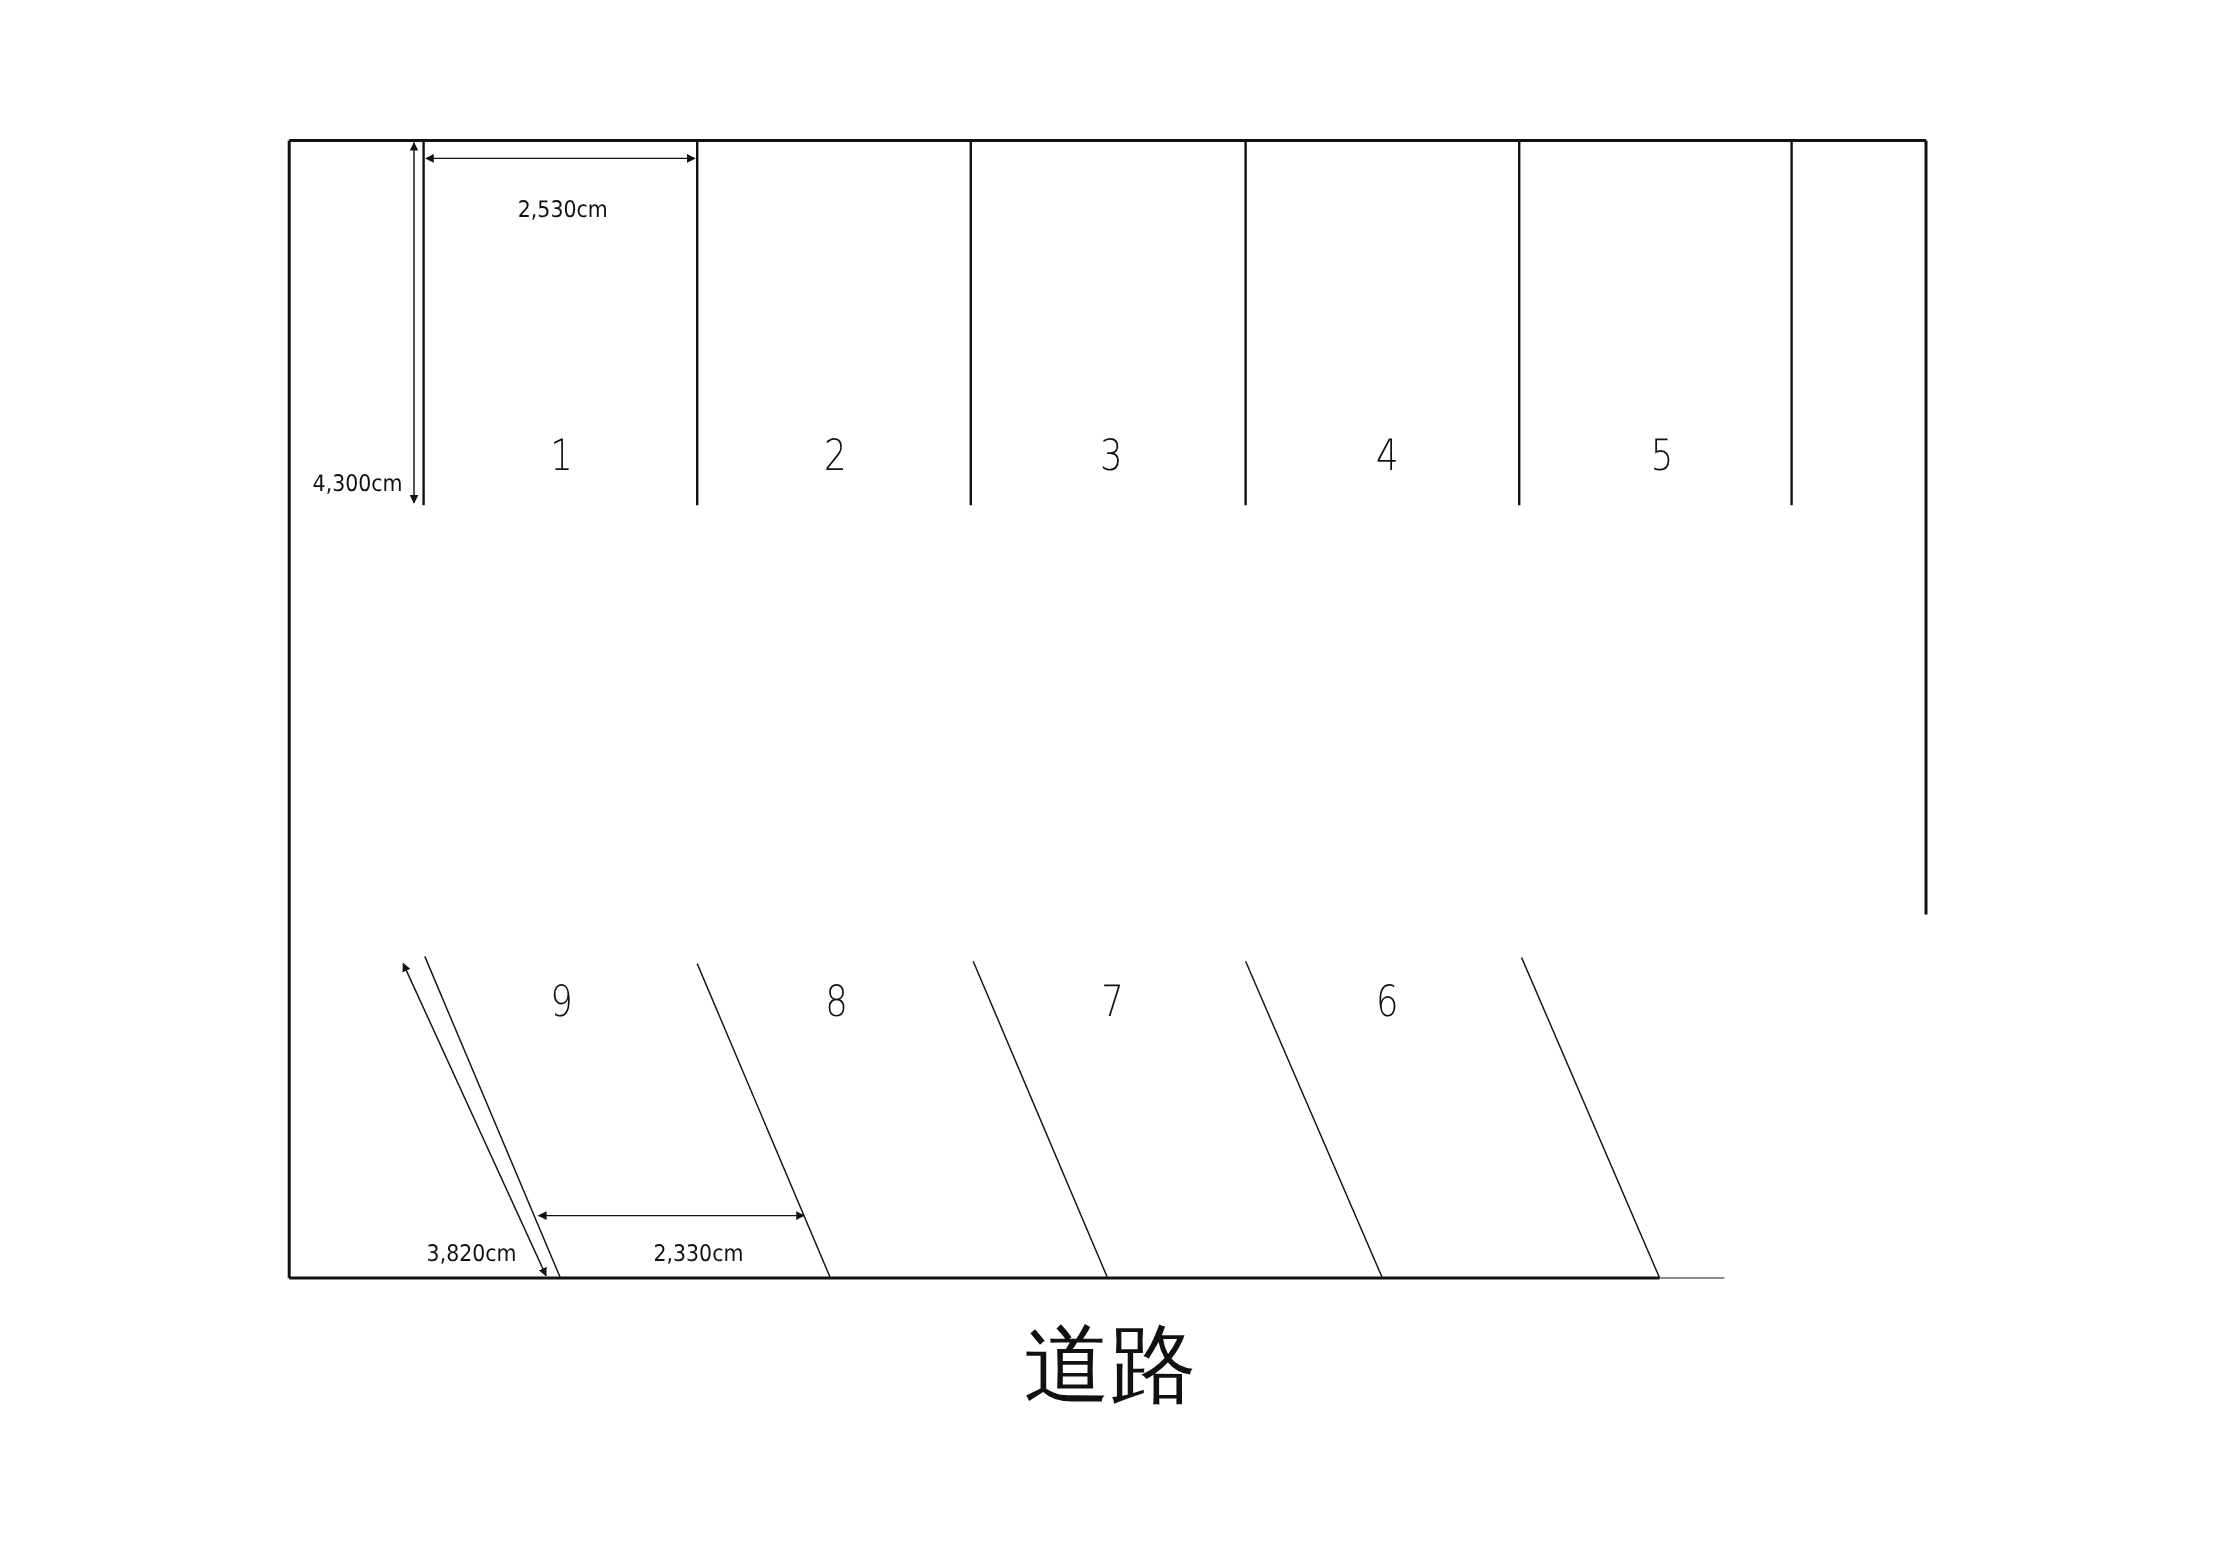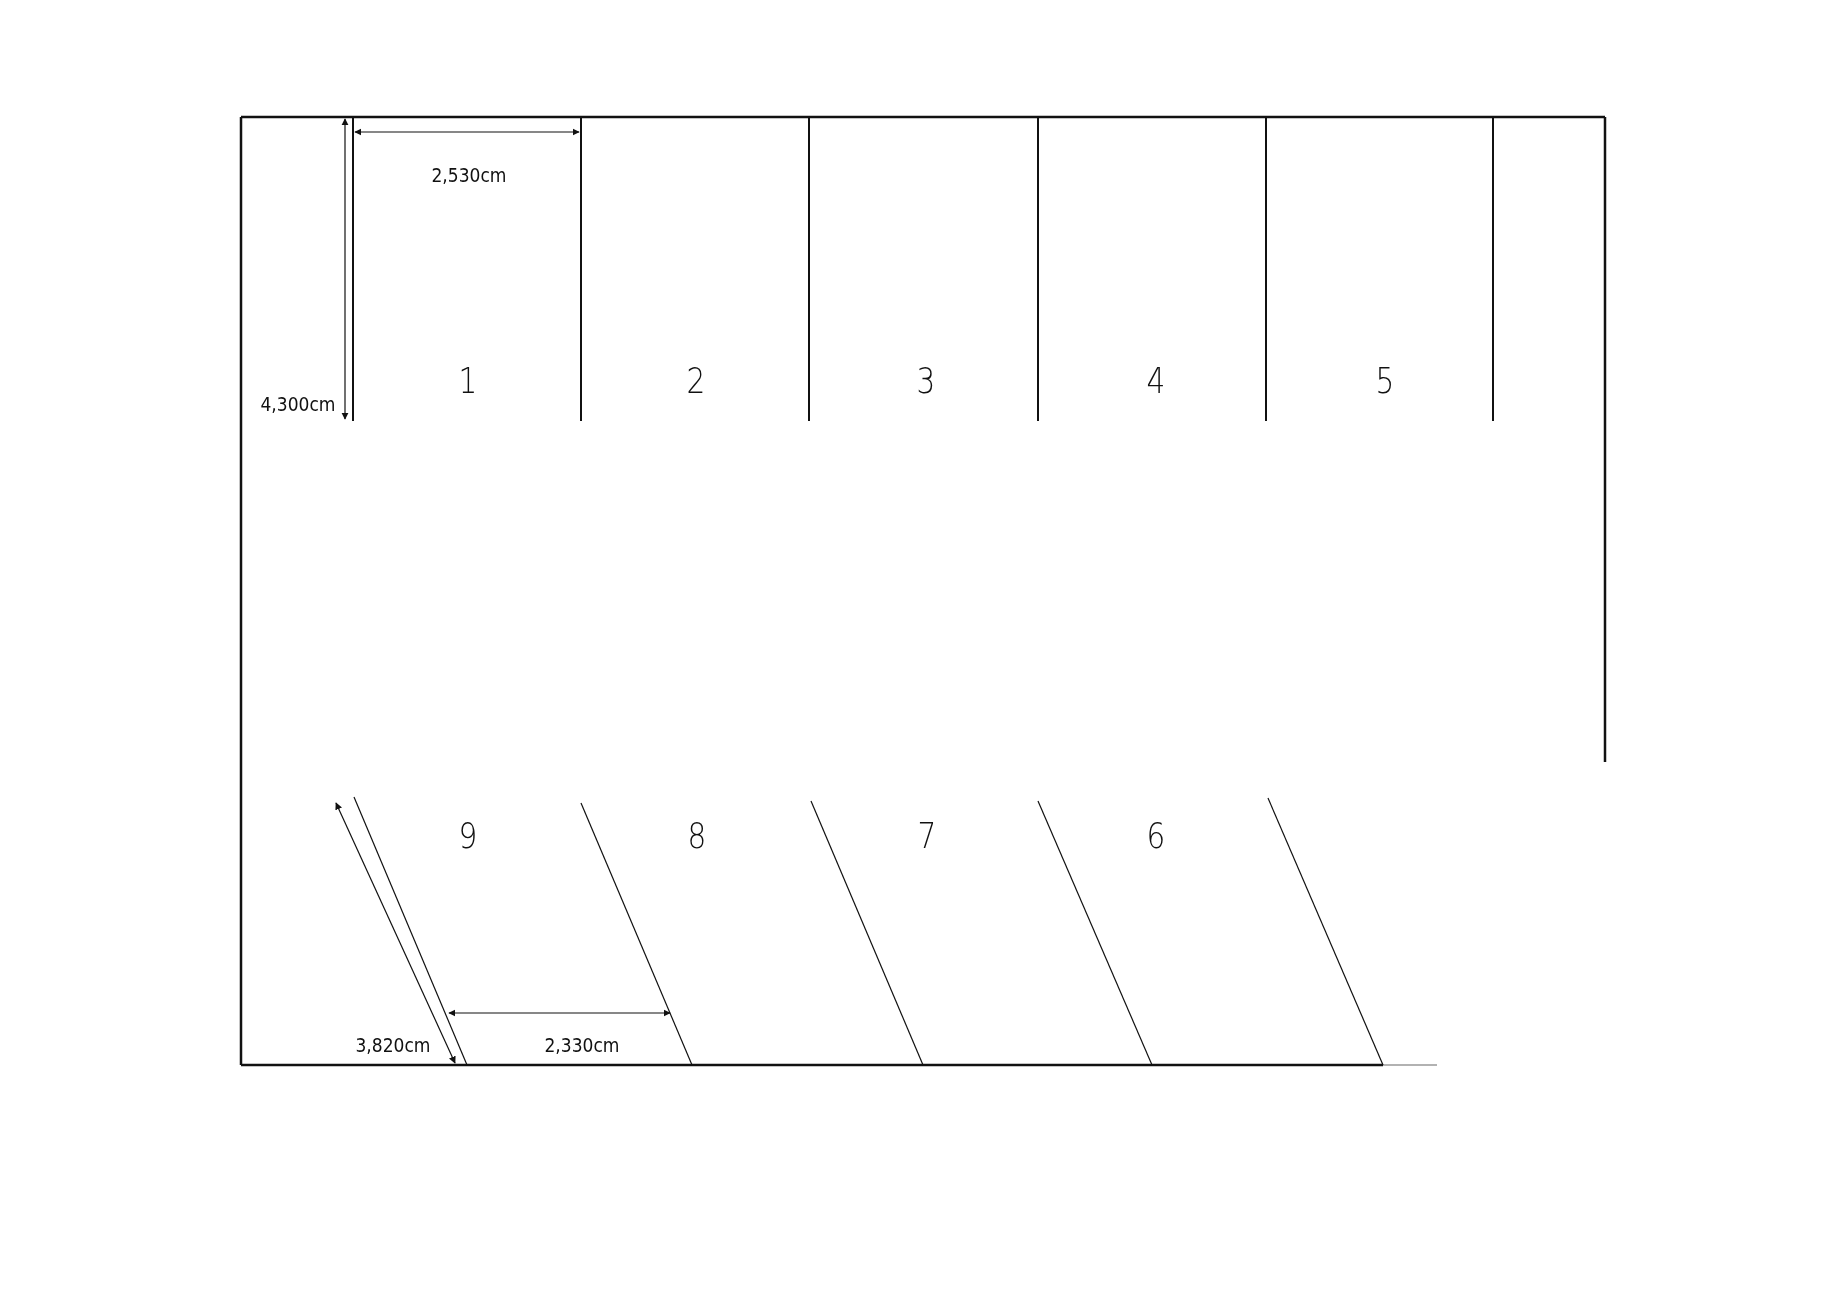--- a/index.html
+++ b/index.html
@@ -64,13 +64,14 @@
   <div class="lbl slot-num" style="left:468px; top:836px;">9</div>
   <div class="lbl slot-num" style="left:697px; top:836px;">8</div>
   <div class="lbl slot-num" style="left:927px; top:836px;">7</div>
   <div class="lbl slot-num" style="left:1156px; top:836px;">6</div>
 
   <div class="lbl dim" style="left:469px; top:175px;">2,530cm</div>
   <div class="lbl dim" style="left:298px; top:404px;">4,300cm</div>
   <div class="lbl dim" style="left:393px; top:1045px;">3,820cm</div>
   <div class="lbl dim" style="left:582px; top:1045px;">2,330cm</div>
 
+  <div class="lbl road" style="left:925px; top:1137px;">道路</div>
 </div>
 
 </body></html>

